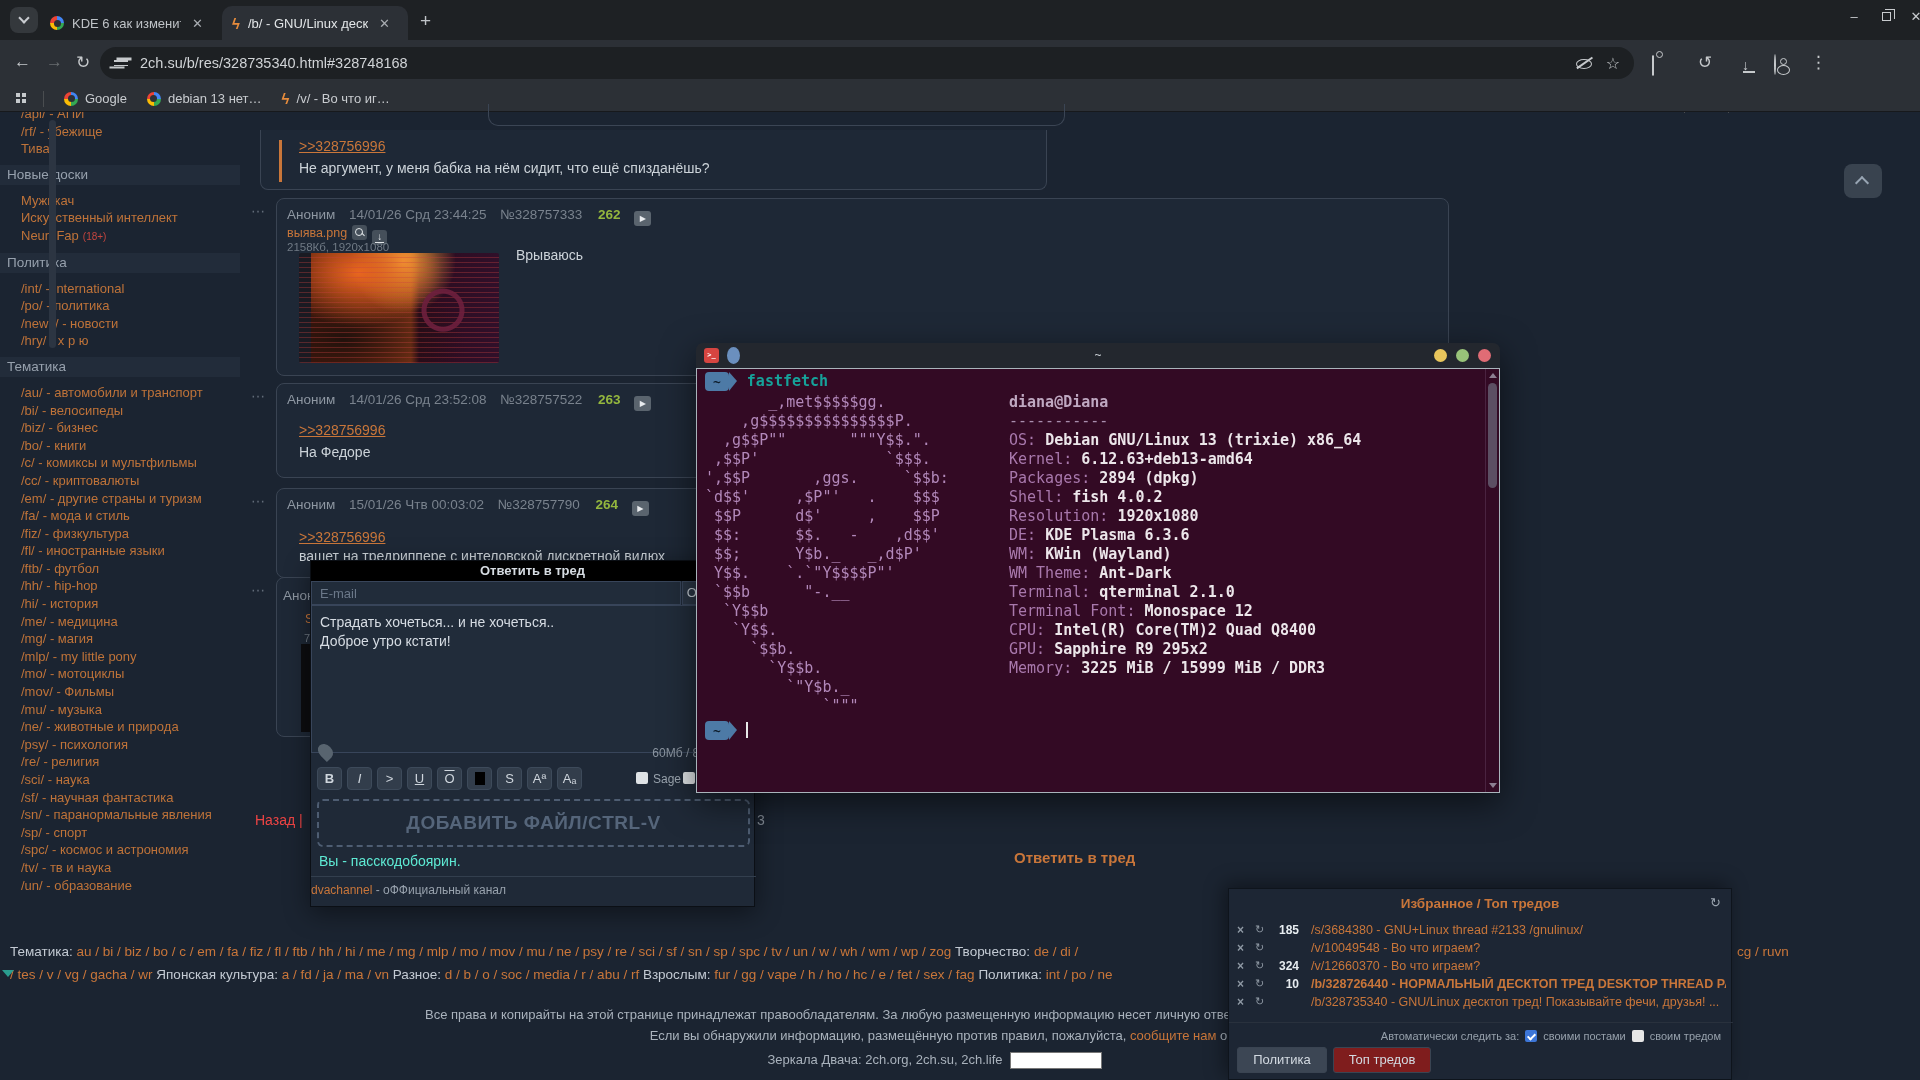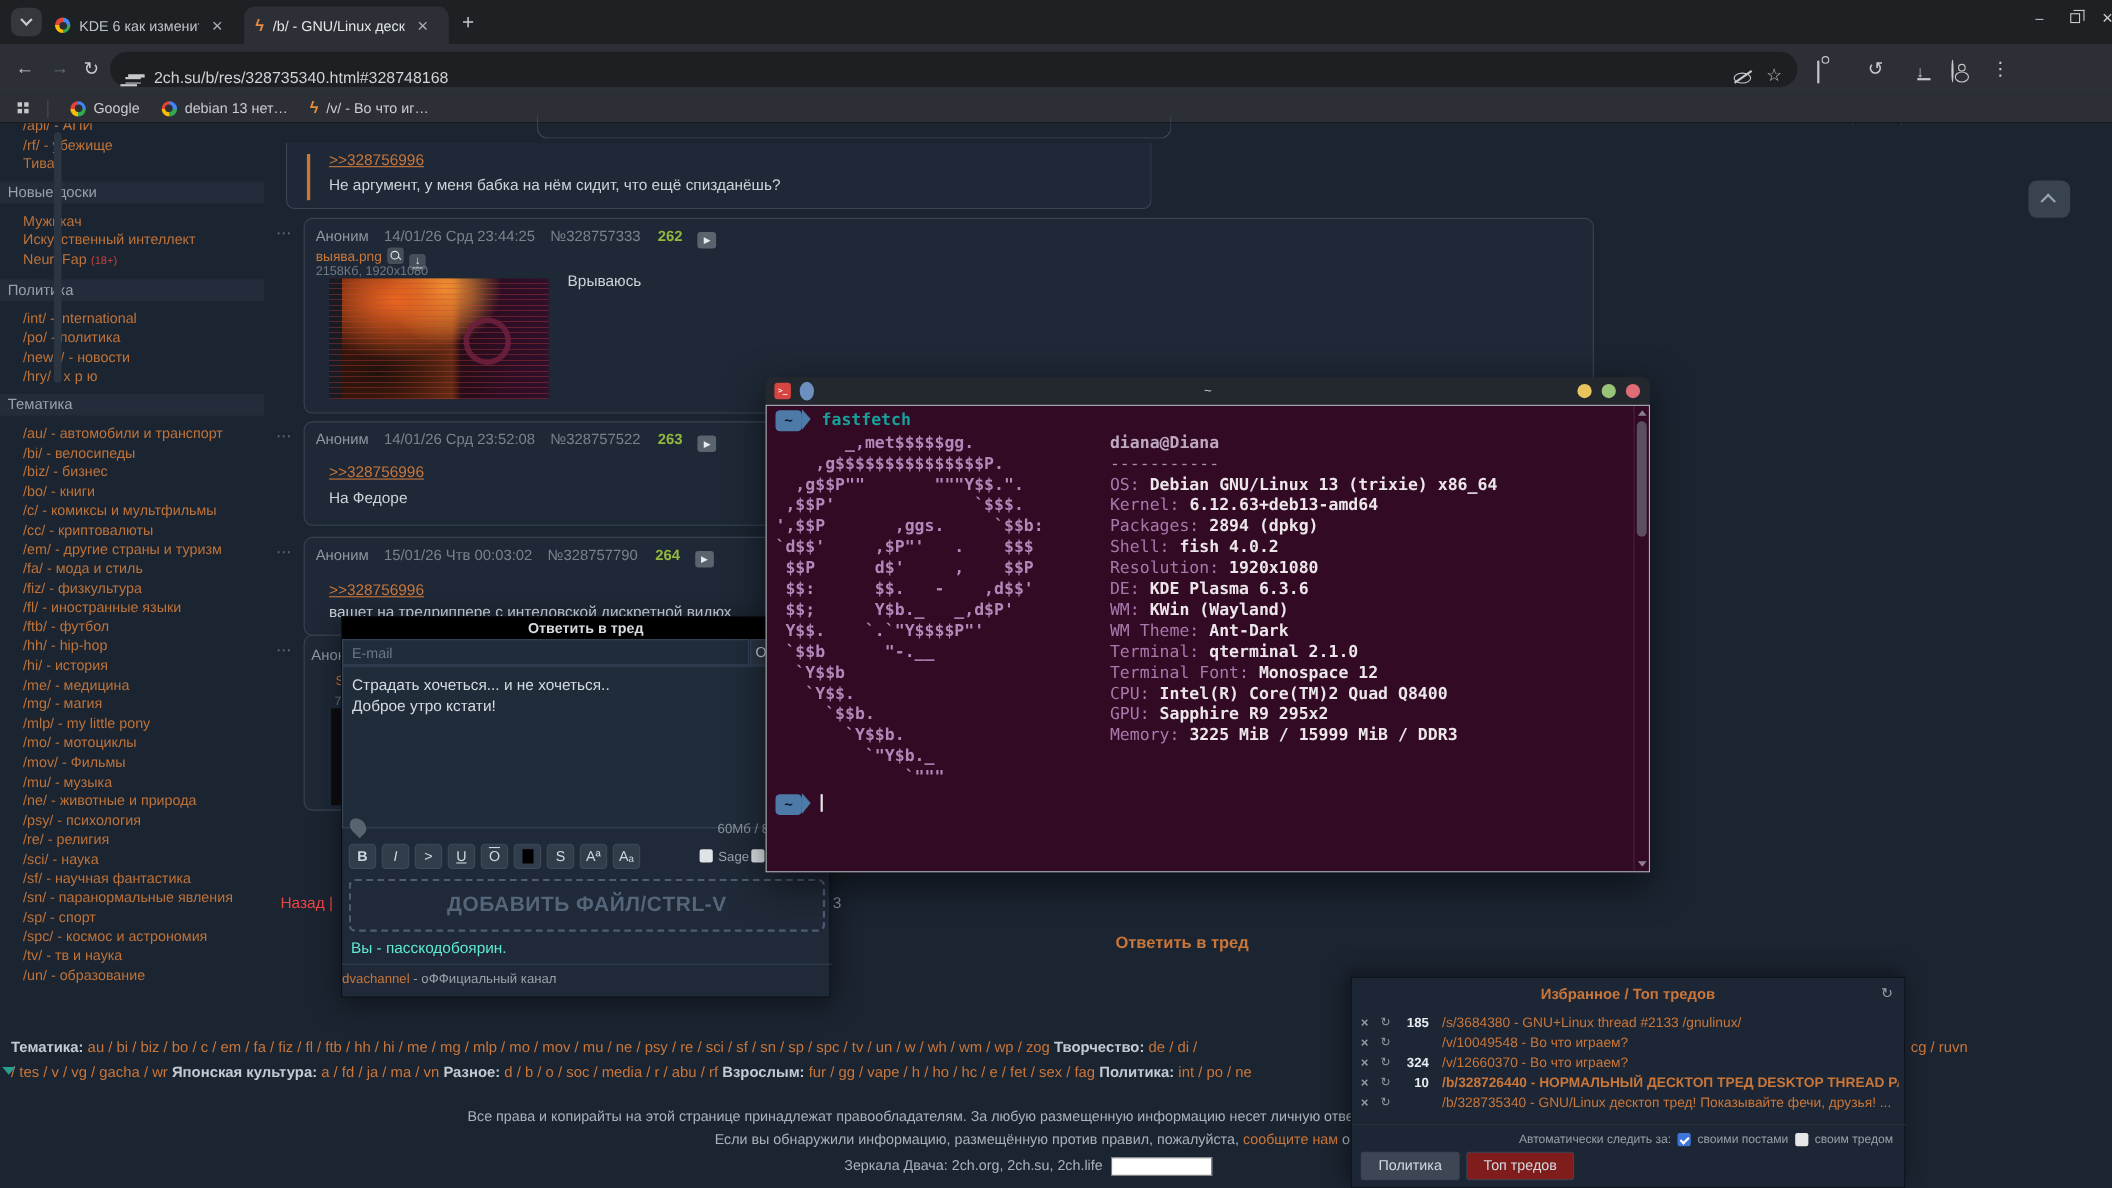--- a/index.html
+++ b/index.html
@@ -14,21 +14,21 @@
 #tab1{left:40px;width:176px}
 #tab2{left:222px;width:186px;background:#2c3036;color:#e3e6e8}
 .tab .ttl{overflow:hidden;white-space:nowrap;max-width:120px;margin:0 8px;flex:1}
 .tclose{font-size:13px;color:#a9adb2;padding:0 3px}
 #newtab{position:absolute;left:420px;top:10px;font-size:19px;color:#c0c4c8}
 .winbtn{position:absolute;top:4px;width:28px;height:24px;display:flex;align-items:center;justify-content:center;color:#c8cbce;font-size:13px}
 .restore-sq{width:9px;height:9px;border:1.5px solid #c8cbce;position:relative}
 .restore-sq::after{content:'';position:absolute;left:2px;top:-4px;width:9px;height:9px;border-top:1.5px solid #c8cbce;border-right:1.5px solid #c8cbce}
 #toolbar{position:absolute;left:0;top:40px;width:1920px;height:46px;background:#2c3036}
 .tbtn{position:absolute;top:12px;font-size:17px;color:#c6c9cc}
-#pill{position:absolute;left:100px;top:7px;width:1534px;height:32px;border-radius:16px;background:#1d2023;display:flex;align-items:flex-end;padding:0 14px}
+#pill{position:absolute;left:100px;top:7px;width:1534px;height:32px;border-radius:16px;background:#1d2023;display:flex;align-items:center;padding:0 14px}
 .tune{width:14px;height:12px;position:relative;margin-right:12px}
 .tune::before,.tune::after{content:'';position:absolute;left:0;width:14px;height:1.5px;background:#c6c9cc}
 .tune::before{top:3px;box-shadow:3px -2px 0 0.5px #c6c9cc}
 .tune::after{bottom:3px;box-shadow:-4px 2px 0 0.5px #c6c9cc}
 #url{font-size:14.5px;color:#d0d3d6}
 #pill .spacer{flex:1}
 .eyeoff{width:18px;height:18px;position:relative;margin-right:14px}
 .eyeoff::before{content:'';position:absolute;left:2px;top:5px;width:14px;height:8px;border:1.5px solid #c6c9cc;border-radius:50%}
 .eyeoff::after{content:'';position:absolute;left:1px;top:8px;width:19px;height:1.5px;background:#c6c9cc;transform:rotate(-35deg)}
 .sep{position:absolute;top:53px;width:1px;height:20px;background:#4a4d50}
@@ -104,21 +104,21 @@
 #ttitle{height:25px;background:#23272e;border-radius:7px 7px 0 0;position:relative}
 #ticon{position:absolute;left:8px;top:5px;width:15px;height:15px;background:#d64541;border-radius:3px;color:#fff;font-size:7px;font-weight:bold;text-align:center;line-height:15px;font-family:"DejaVu Sans Mono",monospace}
 #toval{position:absolute;left:31px;top:4px;width:13px;height:17px;background:#6b8fbe;border-radius:50%}
 #ttext{position:absolute;left:0;right:0;top:5px;text-align:center;color:#cdd2d8;font-size:12px}
 .tcirc{position:absolute;top:6px;width:13px;height:13px;border-radius:50%}
 #tcontent{position:absolute;left:0;top:25px;width:804px;height:425px;background:#330a24;border:1px solid #a9b4bb;font-family:"DejaVu Sans Mono",monospace;font-size:15px;line-height:19px;overflow:hidden}
 .chip{display:inline-block;background:#4d7aa6;color:#0d1b28;font-weight:bold;padding:0 8px;border-radius:4px;height:19px;line-height:19px;font-size:13px}
 .chiparrow{display:inline-block;width:0;height:0;border-left:8px solid #4d7aa6;border-top:9px solid rgba(0,0,0,0);border-bottom:10px solid rgba(0,0,0,0);vertical-align:top}
 #prompt1{position:absolute;left:8px;top:3px;white-space:nowrap}
 #cmd{color:#16a29a;font-weight:bold;margin-left:10px}
-#ascii{position:absolute;left:8px;top:24px;color:#b288ba;font-weight:bold;white-space:pre}
+#ascii{position:absolute;left:8px;top:24px;color:#b288ba;font-weight:normal;white-space:pre}
 #info{position:absolute;left:312px;top:24px;white-space:nowrap}
 .t-line{height:19px}
 .t-user{color:#bfa8c1;font-weight:bold}
 .t-sep{color:#a98eae}
 .t-label{color:#a878ac}
 .t-value{color:#ece6ea;font-weight:bold}
 #prompt2{position:absolute;left:8px;top:352px;white-space:nowrap}
 .cursor{display:inline-block;width:2px;height:16px;background:#e8e8e8;vertical-align:-3px;margin-left:9px}
 #tscroll{position:absolute;right:0;top:0;width:14px;height:423px;border-left:1px solid #4a2340}
 #tsthumb{position:absolute;left:2px;top:14px;width:9px;height:105px;background:#5c4f63;border-radius:5px}
@@ -136,21 +136,21 @@
 #fav-follow{position:absolute;right:10px;top:141px;display:flex;align-items:center;gap:6px;font-size:11px;color:#96a0ab}
 .cb{width:12px;height:12px;border-radius:2px;background:#e6e6e6;position:relative;flex:none}
 .cb.checked{background:#3d76d8}
 .cb.checked::after{content:'';position:absolute;left:4px;top:1.5px;width:3px;height:6px;border-right:2px solid #fff;border-bottom:2px solid #fff;transform:rotate(45deg)}
 .favtab{position:absolute;top:158px;height:26px;font-size:13px;color:#d3dae1;text-align:center;border:1px solid #3a4452;border-radius:3px;line-height:24px}
 #favtab1{left:8px;width:90px;background:#3c4654}
 #favtab2{left:104px;width:98px;background:#7f1d1d}
 #fav-div{position:absolute;left:0;top:133px;width:504px;border-top:1px solid #29313d}
 
 .flinks{position:absolute;left:10px;width:1900px;font-size:13.5px;white-space:nowrap}
-.flbl{color:#c3cad3;font-weight:bold}
+.flbl{color:#c3cad3;font-weight:normal}
 .flnk{color:#c9763a}
 #copyright{position:absolute;left:25px;top:1004px;width:1870px;text-align:center;font-size:13px;color:#a9b2bc;line-height:21px}
 #mirrors{position:absolute;left:0;top:1052px;width:1870px;text-align:center;font-size:13px;color:#a9b2bc}
 #mirror-input{display:inline-block;width:92px;height:17px;background:#fff;border:1px solid #777;vertical-align:middle;margin-left:8px}
 #scrolltop{position:absolute;left:1844px;top:164px;width:38px;height:34px;background:#39434f;border-radius:8px;z-index:40}
 #scrolltop .chevup{position:absolute;left:13px;top:14px;width:10px;height:10px;border-top:2px solid #98a5b3;border-left:2px solid #98a5b3;transform:rotate(45deg)}
 #tealchev{position:absolute;left:2px;top:970px;width:0;height:0;border-left:6px solid rgba(0,0,0,0);border-right:6px solid rgba(0,0,0,0);border-top:7px solid #2a9d8f}
 </style>
 </head>
 <body>

